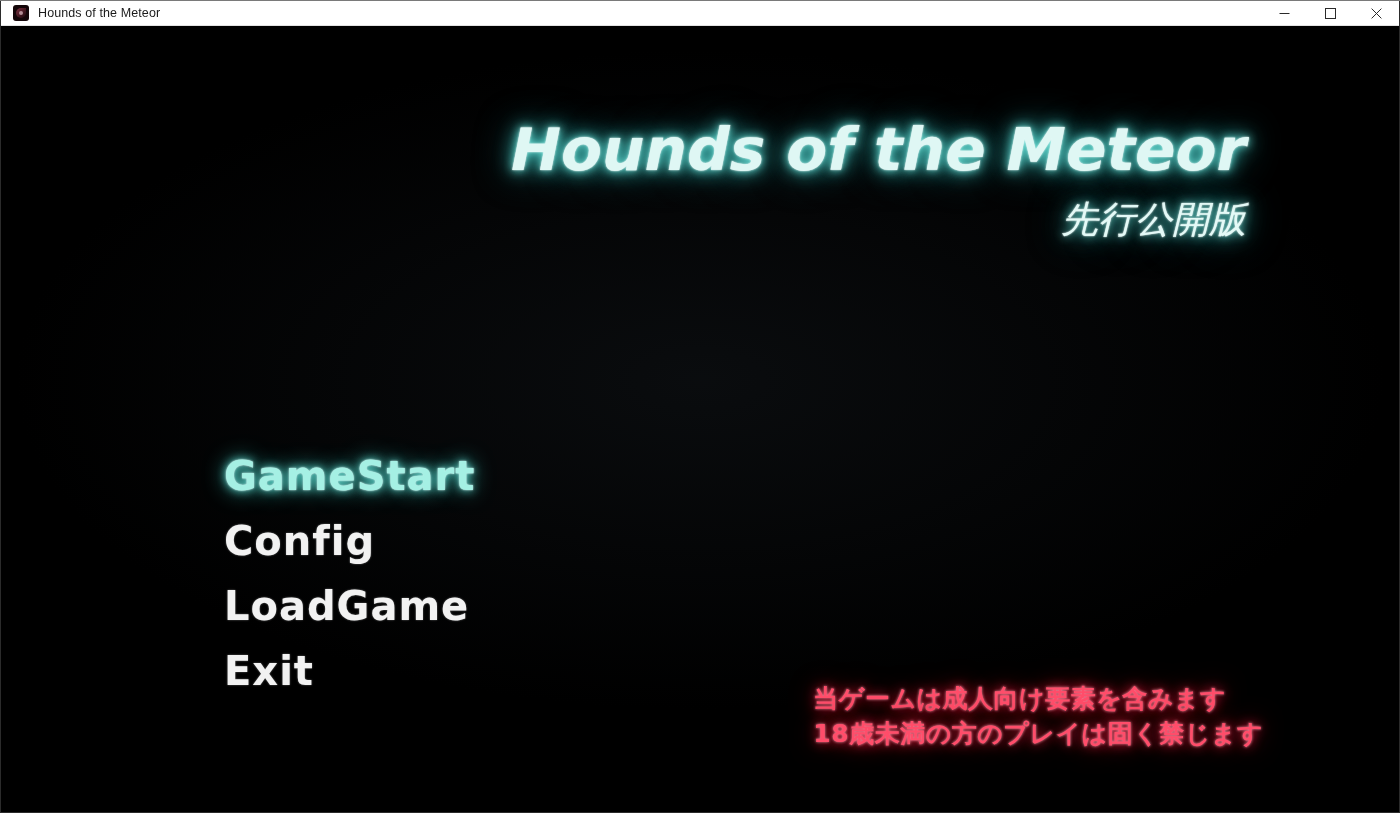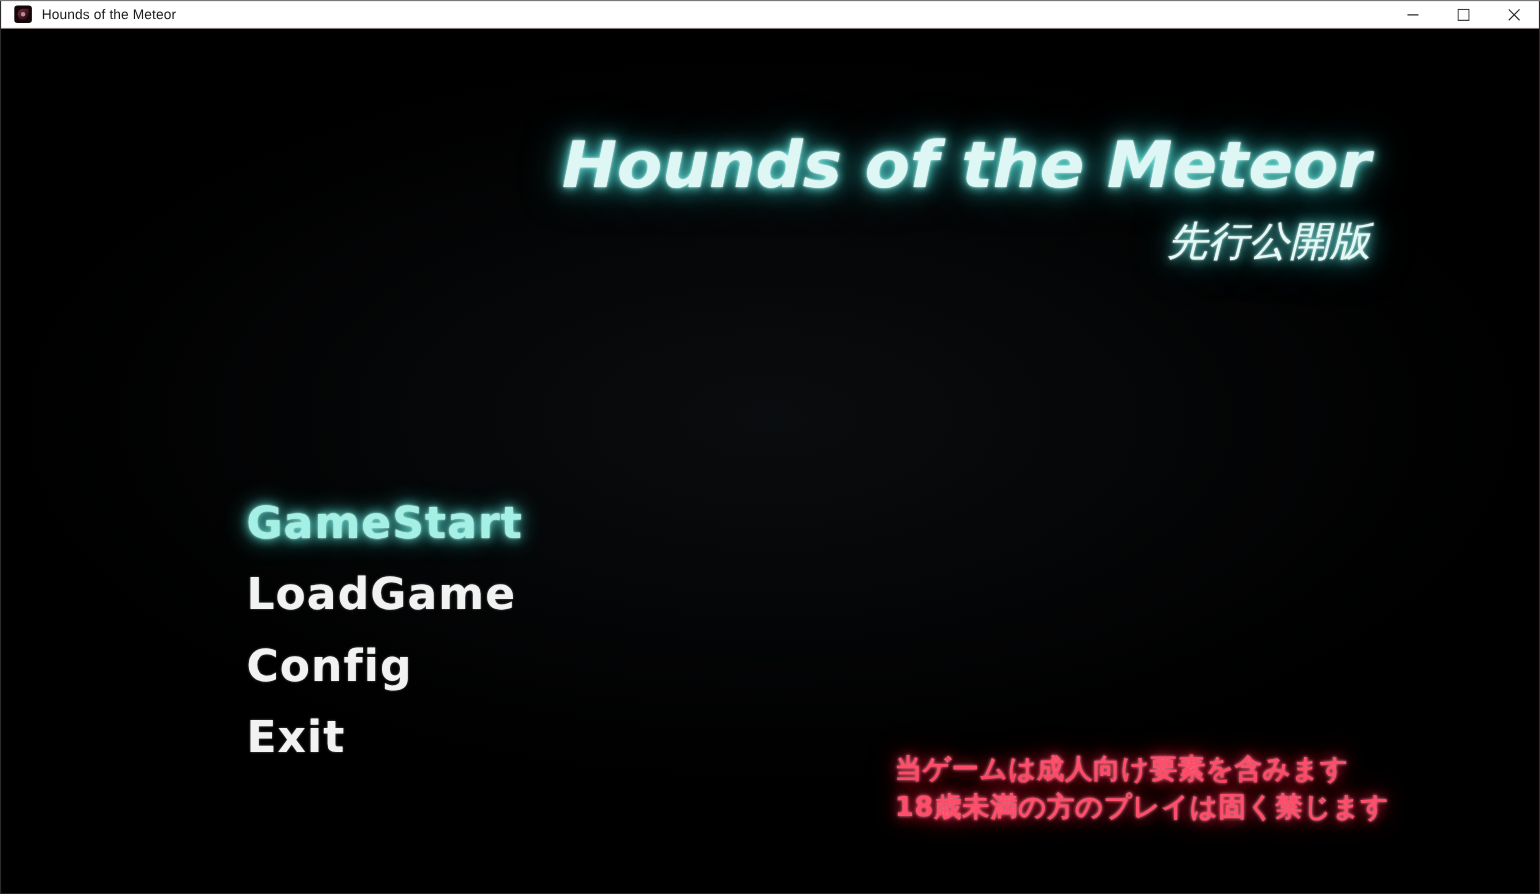--- a/index.html
+++ b/index.html
@@ -13,21 +13,21 @@
     overflow: hidden;
     font-family: "Liberation Sans", sans-serif;
   }
 
   
   #app-window {
     position: relative;
     width: 1400px;
     height: 813px;
     box-sizing: border-box;
-    background: #7f1d1d;
+    background: #ec4899;
   }
 
   
   #window-frame-top {
     position: absolute;
     left: 0; top: 0;
     width: 1400px; height: 1px;
     background: #7a7a7a;
   }
   #window-frame-left {
@@ -262,22 +262,22 @@
 
   <div id="game-canvas">
 
     <div id="logo-block">
       <div id="game-logo-title">Hounds of the Meteor</div>
       <div id="game-logo-subtitle">先行公開版</div>
     </div>
 
     <nav id="main-menu">
       <div class="menu-item selected">GameStart</div>
+      <div class="menu-item">Config</div>
       <div class="menu-item">LoadGame</div>
-      <div class="menu-item">Config</div>
       <div class="menu-item">Exit</div>
     </nav>
 
     <div id="age-warning">
       <div class="age-warning-line">当ゲームは成人向け要素を含みます</div>
       <div class="age-warning-line">18歳未満の方のプレイは固く禁じます</div>
     </div>
 
   </div>
 </div>

